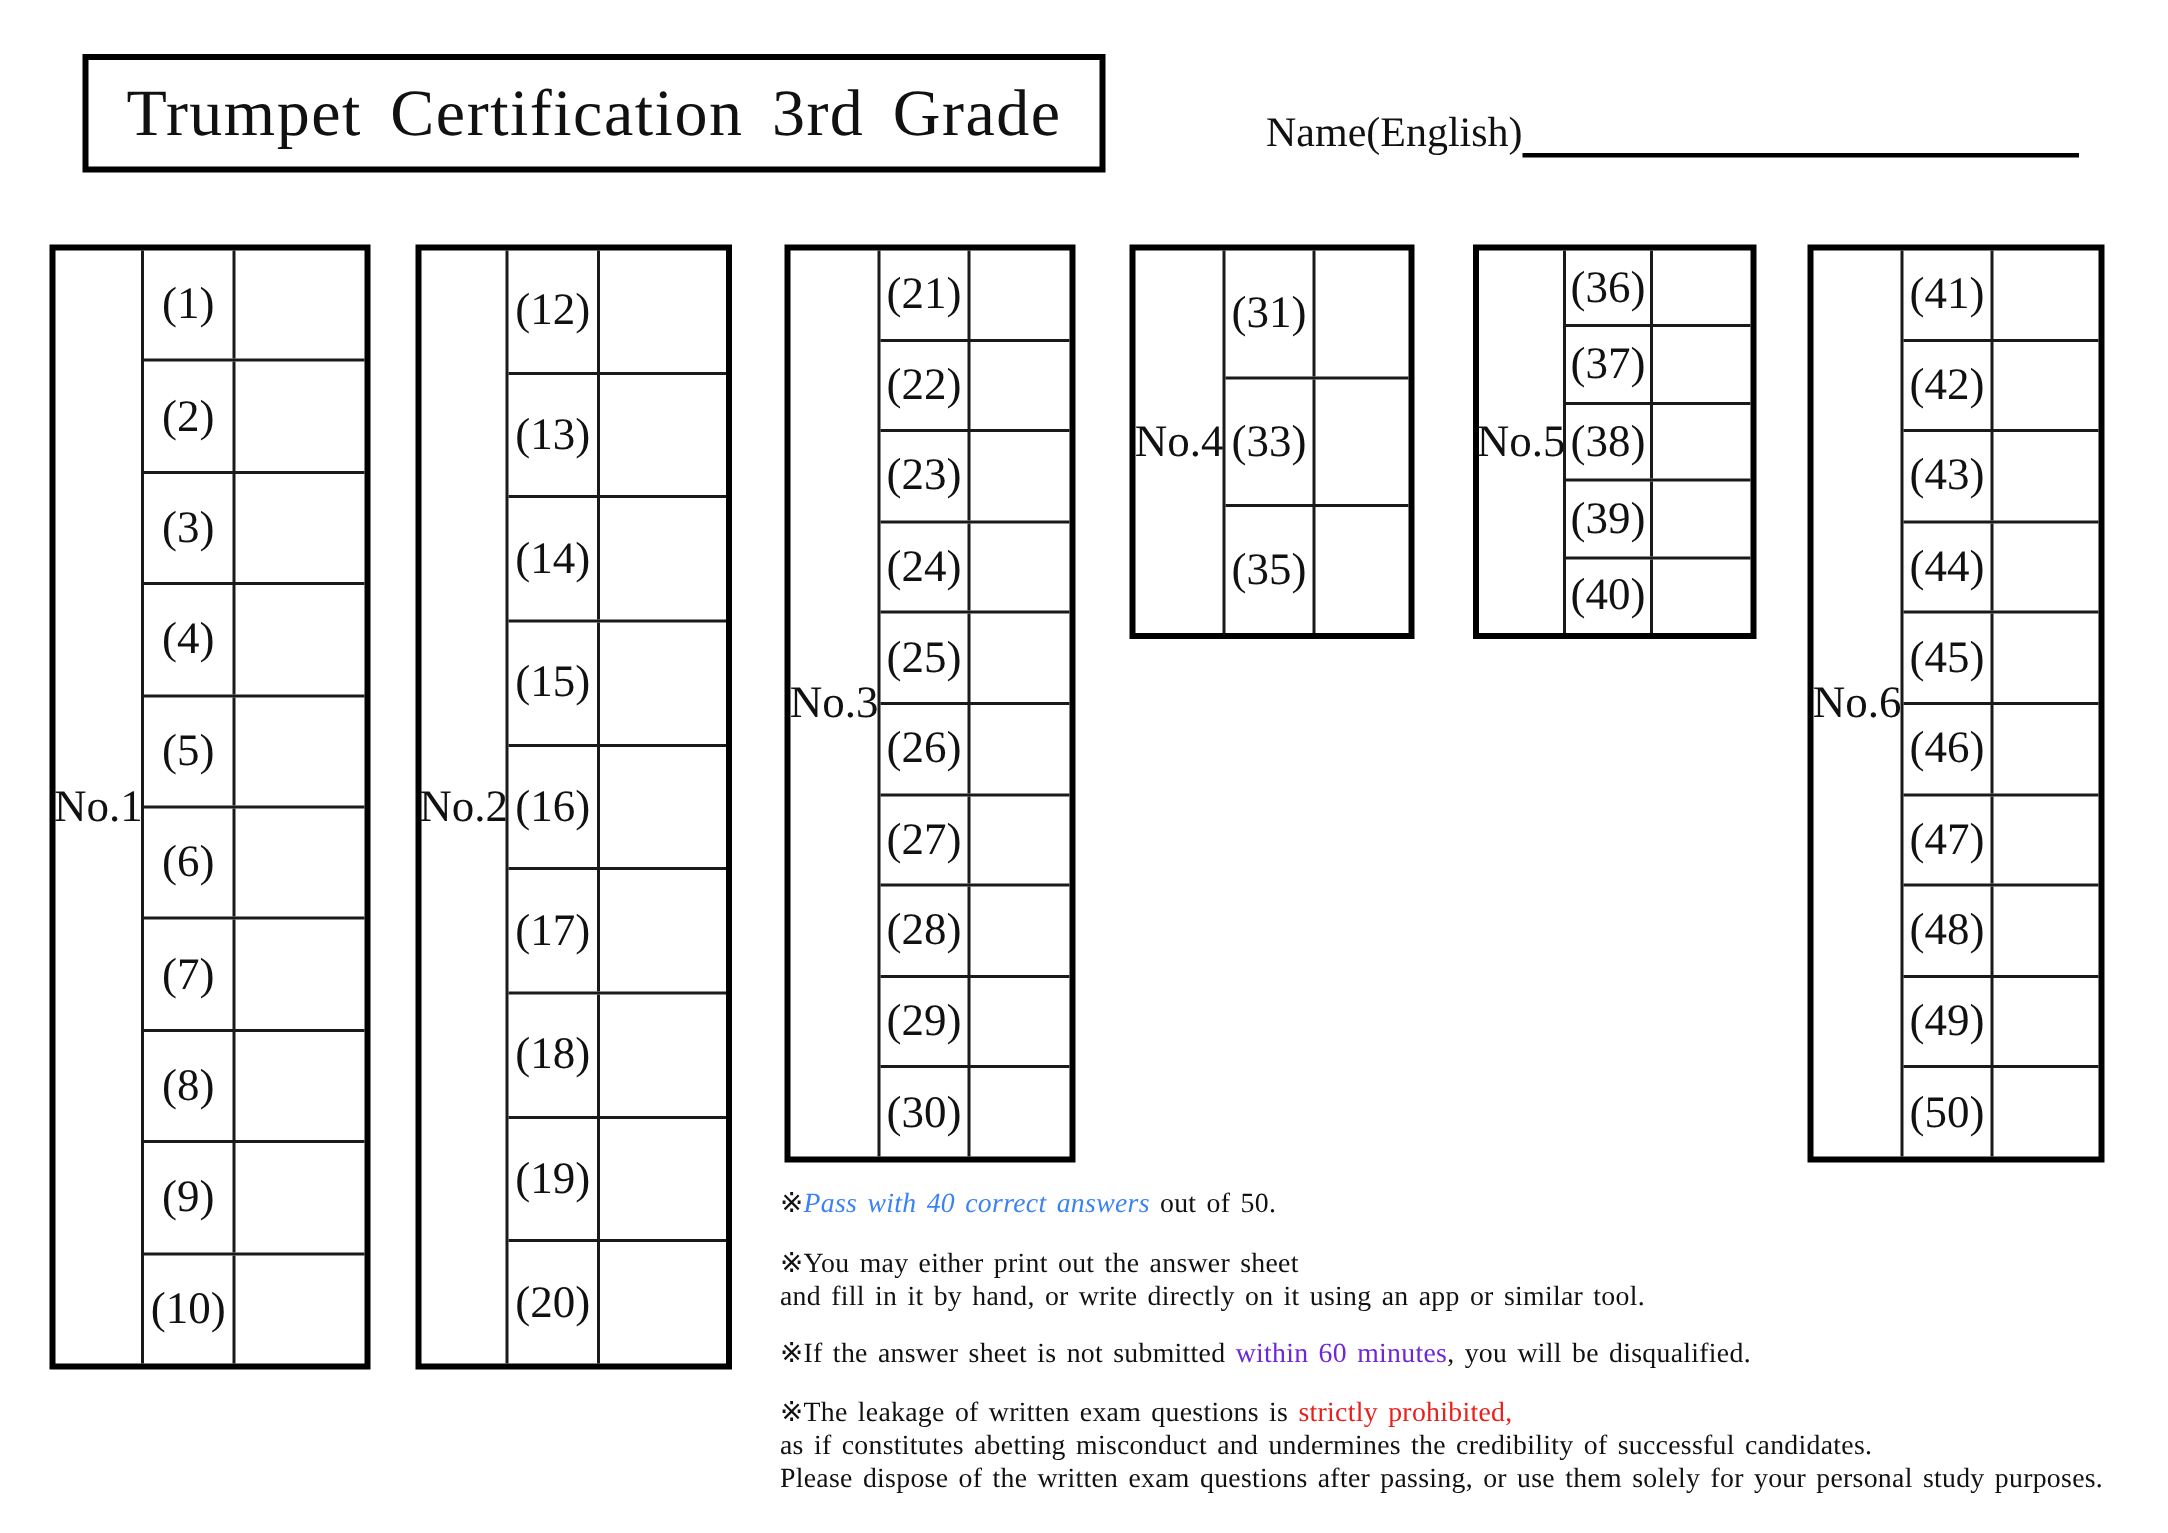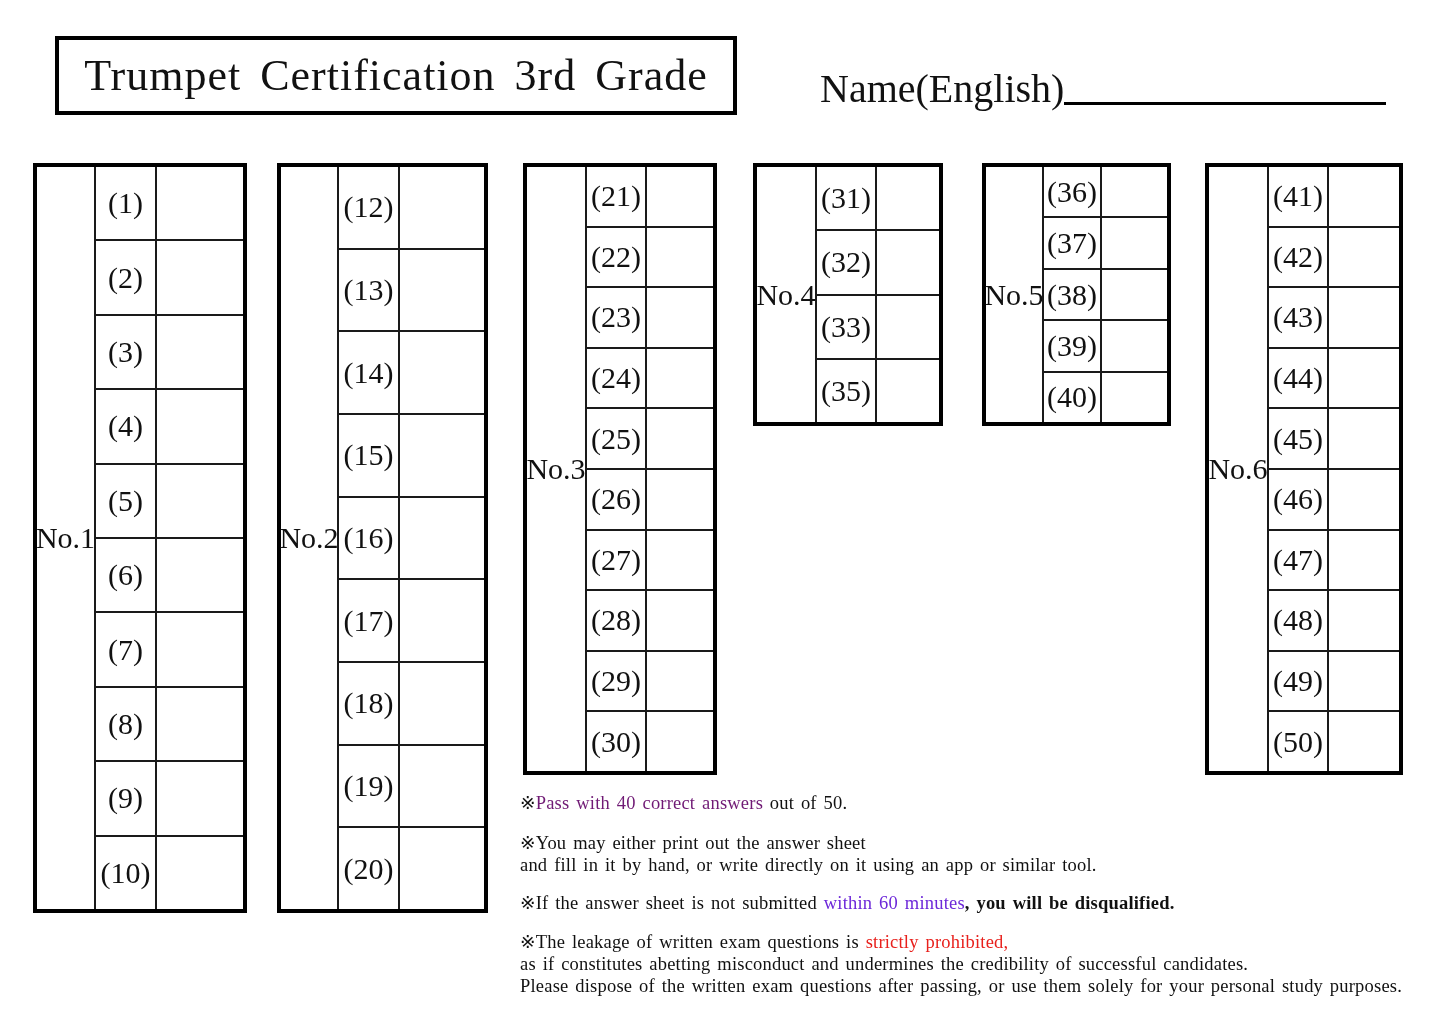--- a/index.html
+++ b/index.html
@@ -12,21 +12,21 @@
   .titlebox{
     position:absolute;left:55px;top:36px;width:682px;height:79px;
     border:4px solid #000;box-sizing:border-box;
     display:flex;align-items:center;justify-content:center;
   }
   .titlebox .title{font-size:44px;letter-spacing:1px;word-spacing:7px;white-space:nowrap;}
   .namewrap{
     position:absolute;left:820px;top:68px;width:566px;
     display:flex;align-items:flex-end;
   }
-  .namelabel{font-size:40px;white-space:nowrap;line-height:42px;}
+  .namelabel{font-size:28px;white-space:nowrap;line-height:42px;margin-left:24px;}
   .nameline{flex:1;border-bottom:3px solid #000;margin-bottom:5px;height:30px;}
   
   .anstable{
     position:absolute;border:4px solid #000;box-sizing:border-box;
     display:flex;background:#fff;
   }
   .labelcell{
     display:flex;align-items:center;justify-content:center;
     font-size:30px;white-space:nowrap;flex:none;
   }
@@ -207,24 +207,20 @@
   </div>
 
   <div class="anstable t4">
     <div class="labelcell">No.4</div>
     <div class="rows">
         <div class="row">
           <div class="numcell">(31)</div>
           <div class="anscell"></div>
         </div>
         <div class="row">
-          <div class="numcell">(32)</div>
-          <div class="anscell"></div>
-        </div>
-        <div class="row">
           <div class="numcell">(33)</div>
           <div class="anscell"></div>
         </div>
         <div class="row">
           <div class="numcell">(35)</div>
           <div class="anscell"></div>
         </div>
       </div>
   </div>
 
@@ -293,21 +289,21 @@
           <div class="numcell">(49)</div>
           <div class="anscell"></div>
         </div>
         <div class="row">
           <div class="numcell">(50)</div>
           <div class="anscell"></div>
         </div>
       </div>
   </div>
 
-  <div class="note n1"><span style="color: rgb(17, 17, 17);">※</span><span style="color: #701a75;">Pass with 40 correct answers</span><span style="color: rgb(17, 17, 17);"> out of 50.</span></div>
+  <div class="note n1"><span style="color: rgb(17, 17, 17);">※</span><span style="color: #3b82f6; font-style: italic;">Pass with 40 correct answers</span><span style="color: rgb(17, 17, 17);"> out of 50.</span></div>
   <div class="note n2"><span style="color: rgb(17, 17, 17);">※You may either print out the answer sheet
 and fill in it by hand, or write directly on it using an app or similar tool.</span></div>
-  <div class="note n3"><span style="color: rgb(17, 17, 17);">※If the answer sheet is not submitted </span><span style="color: #6d28d9;">within 60 minutes</span><span style="color: rgb(17, 17, 17); font-weight: bold;">, you will be disqualified.</span></div>
+  <div class="note n3"><span style="color: rgb(17, 17, 17);">※If the answer sheet is not submitted </span><span style="color: #6d28d9;">within 60 minutes</span><span style="color: rgb(17, 17, 17);">, you will be disqualified.</span></div>
   <div class="note n4"><span style="color: rgb(17, 17, 17);">※The leakage of written exam questions is </span><span style="color: rgb(232, 32, 28);">strictly prohibited,</span><span style="color: rgb(17, 17, 17);">
 as if constitutes abetting misconduct and undermines the credibility of successful candidates.
 Please dispose of the written exam questions after passing, or use them solely for your personal study purposes.</span></div>
 
 </div>
 
 </body></html>

